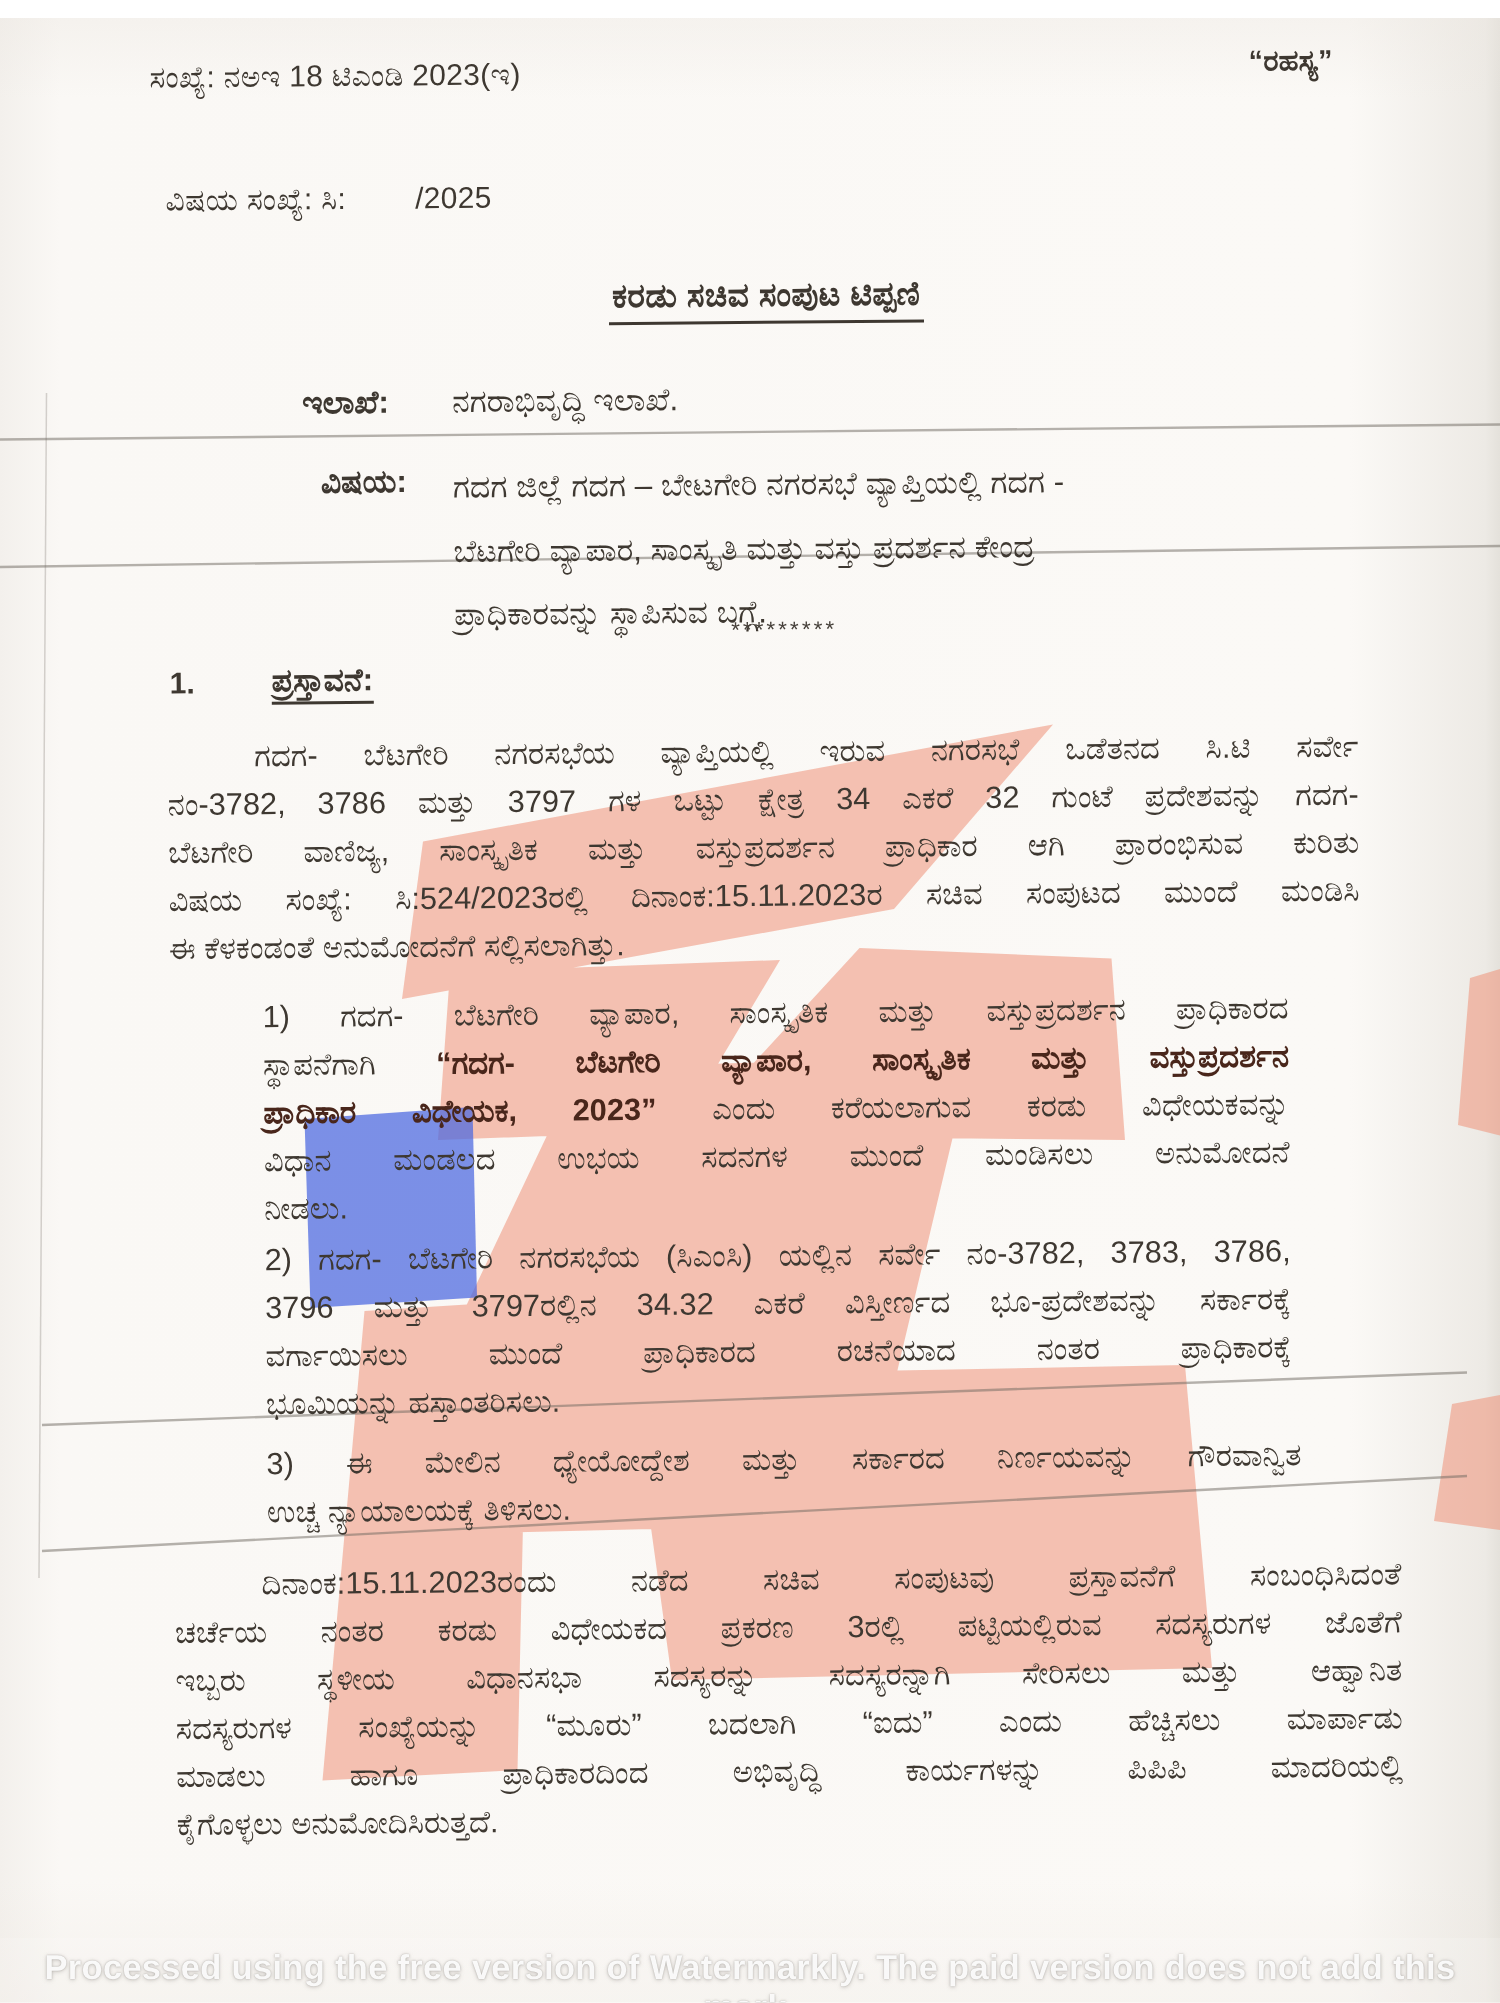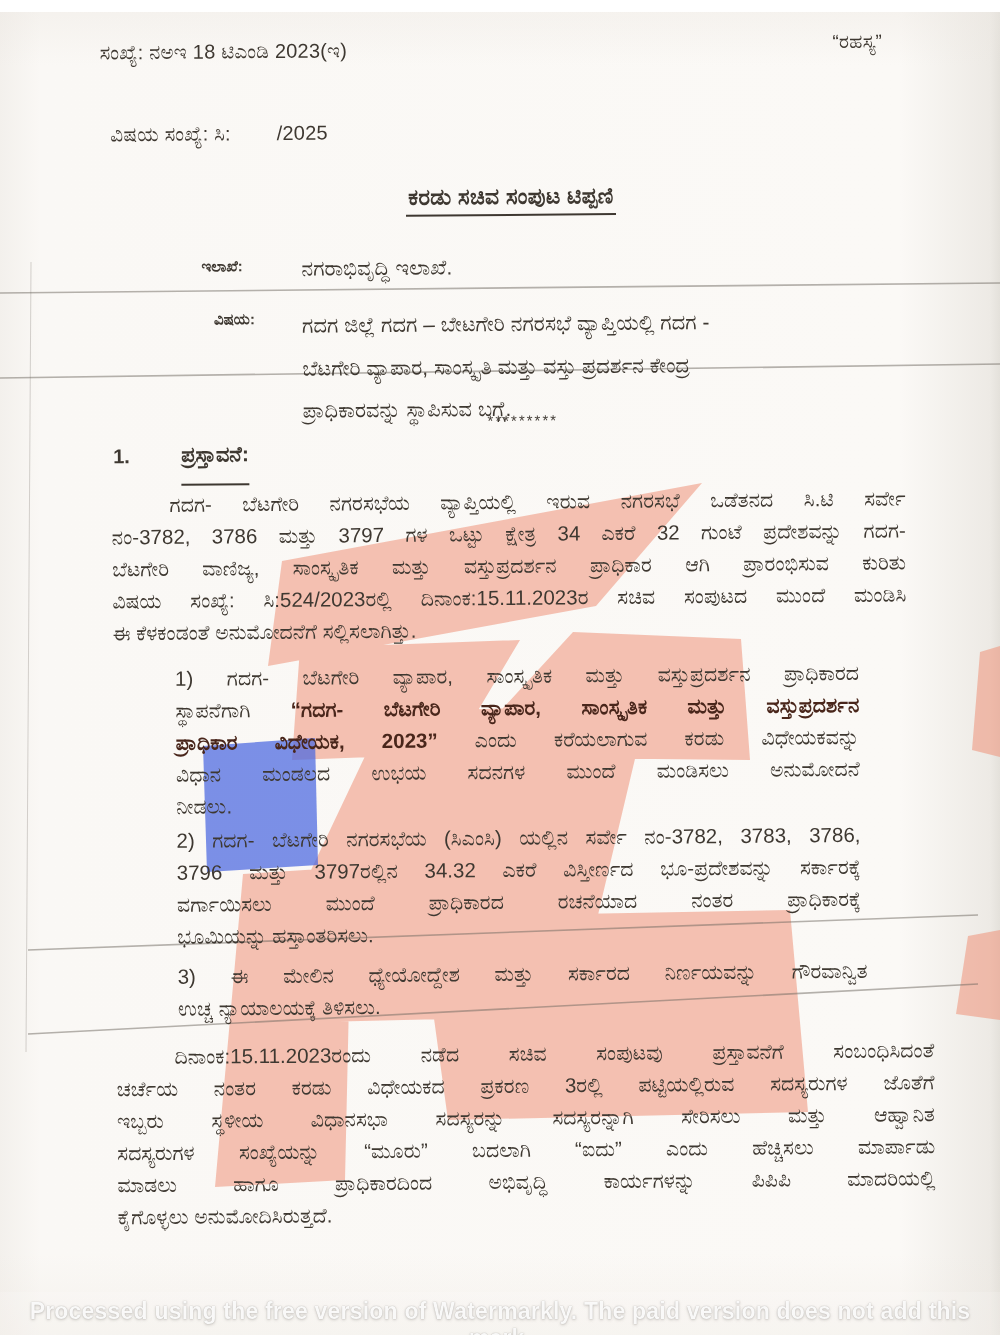--- a/index.html
+++ b/index.html
@@ -6,32 +6,32 @@
   body{width:1000px;height:1335px;font-family:"Liberation Sans","DejaVu Sans",sans-serif;}
   .page{position:relative;width:1000px;height:1335px;overflow:hidden;
         background:linear-gradient(90deg,#f3f0ec 0%,#faf8f5 4%,#fbf9f6 90%,#edeae5 99%,#e4e1db 100%);margin-top:12px;}
   .page::after{content:"";position:absolute;inset:0;pointer-events:none;
         background:linear-gradient(180deg,rgba(235,230,224,.35) 0%,rgba(255,255,255,0) 4%,rgba(255,255,255,0) 93%,rgba(236,230,223,.4) 100%);}
   .wm-layer{position:absolute;left:0;top:0;z-index:1;pointer-events:none;}
   .content{position:absolute;left:0;top:0;width:1000px;height:1335px;z-index:2;
            color:#3e3831;transform:rotate(-0.5deg);transform-origin:500px 660px;}
   .abs{position:absolute;}
   .hdr{font-size:20px;letter-spacing:.2px;}
-  .secrecy{font-weight:400;font-size:19px;text-align:right;}
+  .secrecy{font-weight:700;font-size:19px;text-align:right;}
   .pre{white-space:pre;}
   .title-wrap{left:0;top:172px;width:1000px;text-align:center;}
   .title{display:inline-block;font-size:22px;font-weight:700;letter-spacing:.3px;
          border-bottom:2.5px solid #3e3831;padding:0 2px 4px 2px;margin-left:30px;}
-  .lbl{font-weight:700;font-size:15px;}
+  .lbl{font-weight:700;font-size:21px;}
   .val{font-size:21px;}
   .subj-lines div{line-height:42.5px;font-size:21px;}
   .stars{left:0;top:400px;width:1050px;text-align:center;font-size:15px;letter-spacing:2px;color:#46403a;}
   .sec-no{left:115px;top:430px;font-size:20px;font-weight:700;}
   .sec-head{left:183px;top:428px;font-size:21px;font-weight:700;
-            border-bottom:2px solid #3e3831;padding-bottom:17px;}
+            border-bottom:2px solid #3e3831;padding-bottom:1px;}
   .para{font-size:20.5px;line-height:32px;}
   .para .ln{height:32px;overflow:visible;}
   .j{text-align:justify;text-align-last:justify;}
   .indent{padding-left:58px;}
   .b{font-weight:700;color:#49261b;}
   .p1{left:113px;top:474px;width:794px;}
   .it{left:175px;top:648px;width:684px;}
   .it2{left:175px;top:810px;width:684px;}
   .it3{left:175px;top:946px;width:690px;}
   .pl{left:113px;top:1026px;width:818px;}

